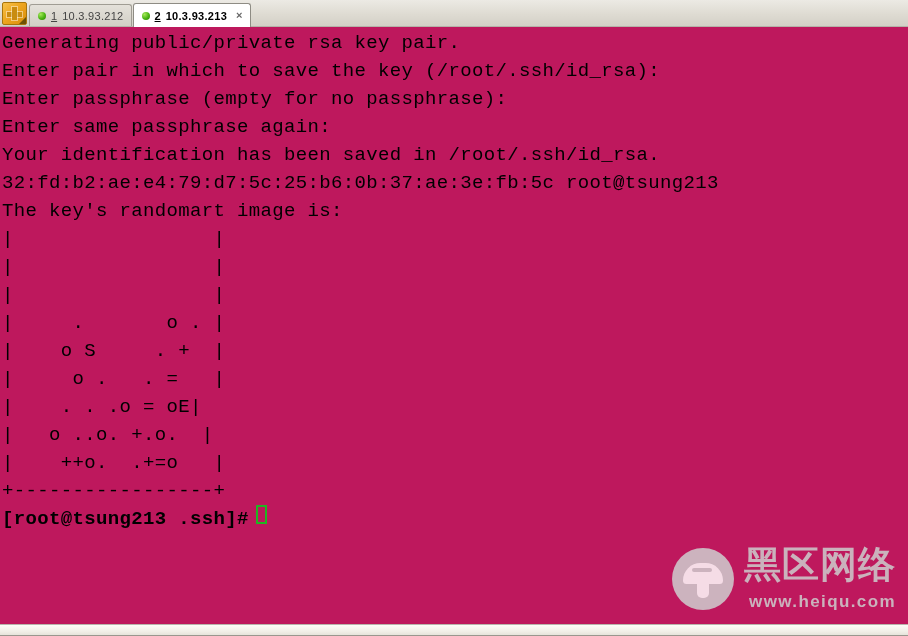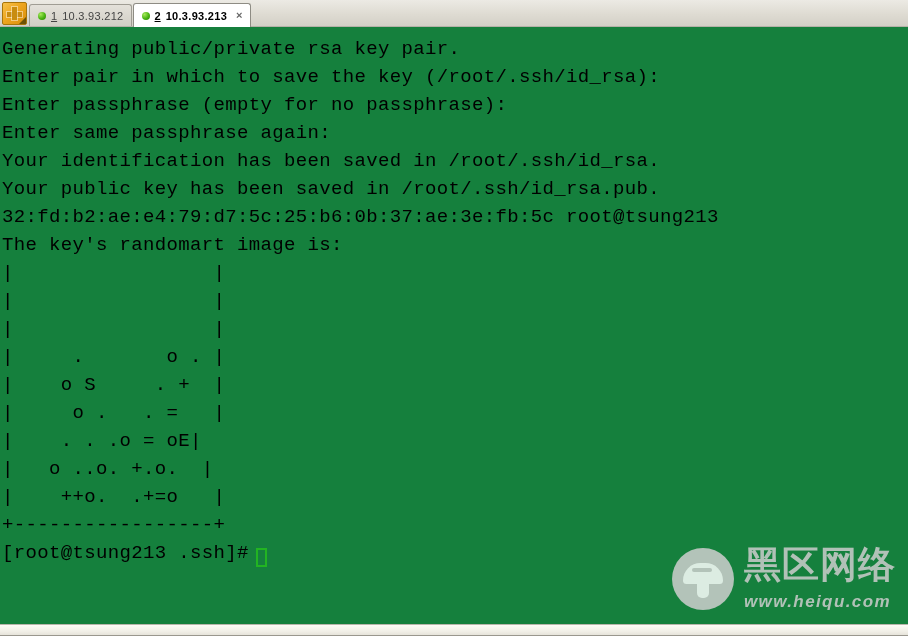--- a/index.html
+++ b/index.html
@@ -124,38 +124,39 @@
     font-size: 11px;
     color: #666;
     margin-left: 4px;
     line-height: 1;
     cursor: pointer;
   }
 
   
   .terminal {
     flex: 1 1 auto;
-    background: #15803d;
+    background: #be185d;
     position: relative;
     overflow: hidden;
-    padding: 8px 0 0 2px;
+    padding: 2px 0 0 2px;
     box-sizing: border-box;
   }
   .term-line {
     font-family: "Liberation Mono", "DejaVu Sans Mono", monospace;
     font-size: 19px;
     line-height: 28px;
     height: 28px;
     color: #000000;
     white-space: pre;
     letter-spacing: 0.35px;
   }
   .prompt-line {
     display: flex;
-    align-items: flex-end;
+    align-items: flex-start;
+    font-weight: bold;
   }
   .cursor-block {
     display: inline-block;
     width: 11px;
     height: 19px;
     border: 2px solid #22b422;
     box-sizing: border-box;
     margin-left: 7px;
     vertical-align: middle;
   }
@@ -202,35 +203,34 @@
     left: 25px;
     top: 33px;
     width: 12px;
     height: 17px;
     background: #ffffff;
     border-radius: 0 0 5px 5px;
   }
   .wm-text {
     display: flex;
     flex-direction: column;
-    align-items: flex-start;
+    align-items: flex-end;
     gap: 8px;
   }
   .wm-cn {
     font-family: "DejaVu Sans", "Liberation Sans", sans-serif;
     font-size: 37px;
     font-weight: bold;
     color: #cdcdcd;
     line-height: 1;
     letter-spacing: 1px;
   }
   .wm-url {
     font-family: "Liberation Sans", sans-serif;
     font-size: 17px;
-    font-style: italic;
     font-weight: bold;
     color: #cdcdcd;
     line-height: 1.25;
     letter-spacing: 1.4px;
   }
 
   
   .statusbar {
     flex: 0 0 auto;
     height: 11px;
@@ -267,21 +267,20 @@
 
   </div>
 
   <div class="terminal">
 
     <div class="term-line">Generating public/private rsa key pair.</div>
     <div class="term-line">Enter pair in which to save the key (/root/.ssh/id_rsa):</div>
     <div class="term-line">Enter passphrase (empty for no passphrase):</div>
     <div class="term-line">Enter same passphrase again:</div>
     <div class="term-line">Your identification has been saved in /root/.ssh/id_rsa.</div>
-    <div class="term-line">Your public key has been saved in /root/.ssh/id_rsa.pub.</div>
     <div class="term-line">32:fd:b2:ae:e4:79:d7:5c:25:b6:0b:37:ae:3e:fb:5c root@tsung213</div>
     <div class="term-line">The key's randomart image is:</div>
     <div class="term-line">|                 |</div>
     <div class="term-line">|                 |</div>
     <div class="term-line">|                 |</div>
     <div class="term-line">|     .       o . |</div>
     <div class="term-line">|    o S     . +  |</div>
     <div class="term-line">|     o .   . =   |</div>
     <div class="term-line">|    . . .o = oE|</div>
     <div class="term-line">|   o ..o. +.o.  |</div>

